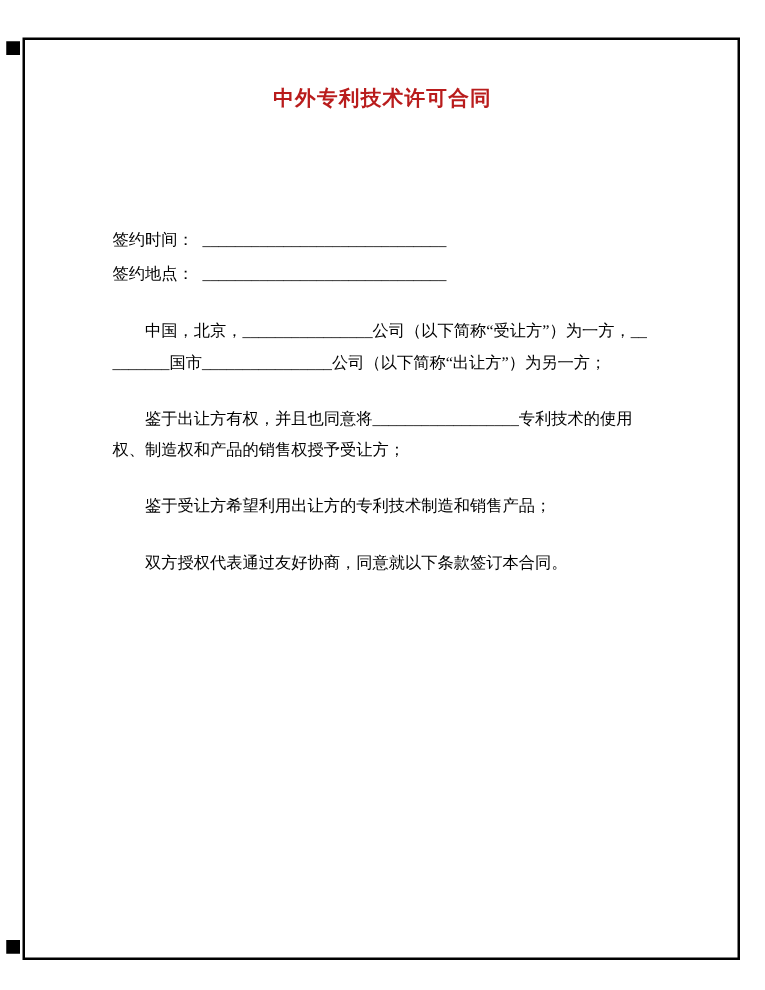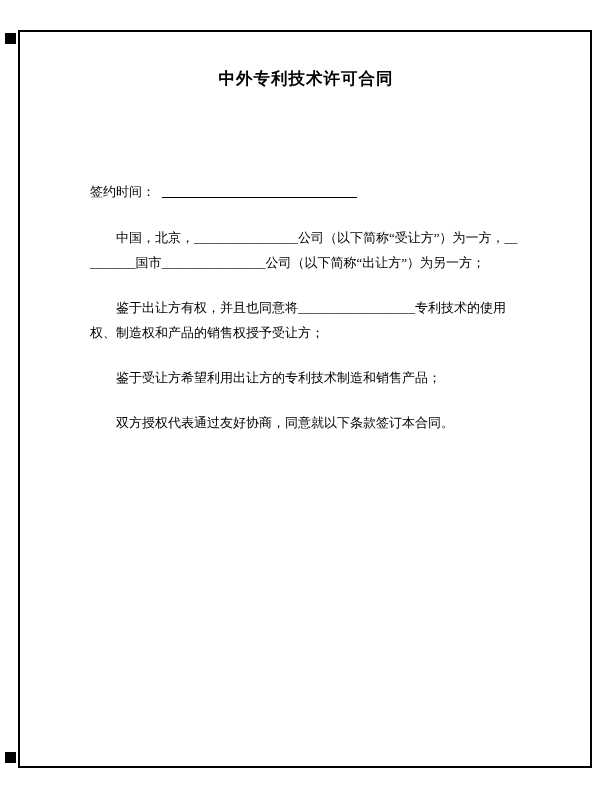--- a/index.html
+++ b/index.html
@@ -36,21 +36,21 @@
     top: 60px;
     width: 432px;
   }
   .title {
     font-size: 16.5px;
     font-weight: bold;
     text-align: center;
     margin: 8px 0 0 0;
     letter-spacing: 1px;
   }
-  .fields { margin-top: 88px; text-decoration: underline; }
+  .fields { margin-top: 88px; }
   .field {
     font-size: 13px;
     line-height: 27px;
     white-space: nowrap;
   }
   .field-label { display: inline-block; width: 72px; }
   .field-blank { letter-spacing: 0; }
   .para {
     font-size: 13px;
     line-height: 25px;
@@ -63,25 +63,28 @@
 </style>
 </head>
 <body>
 
 <div class="page-border"></div>
 <div class="corner-square top"></div>
 <div class="corner-square bottom"></div>
 
 <div class="content">
 
-  <h1 class="title" style="color:#000000">中外专利技术许可合同</h1>
+  <h1 class="title" style="color:#b91c1c">中外专利技术许可合同</h1>
 
   <div class="fields">
     <div class="field">
       <span class="field-label">签约时间：</span><span class="field-blank">______________________________</span>
+    </div>
+    <div class="field">
+      <span class="field-label">签约地点：</span><span class="field-blank">______________________________</span>
     </div>
   </div>
 
   <p class="para first">中国，北京，________________公司（以下简称“受让方”）为一方，_________国市________________公司（以下简称“出让方”）为另一方；</p>
   <p class="para">鉴于出让方有权，并且也同意将__________________专利技术的使用权、制造权和产品的销售权授予受让方；</p>
   <p class="para">鉴于受让方希望利用出让方的专利技术制造和销售产品；</p>
   <p class="para">双方授权代表通过友好协商，同意就以下条款签订本合同。</p>
 
 </div>
 

